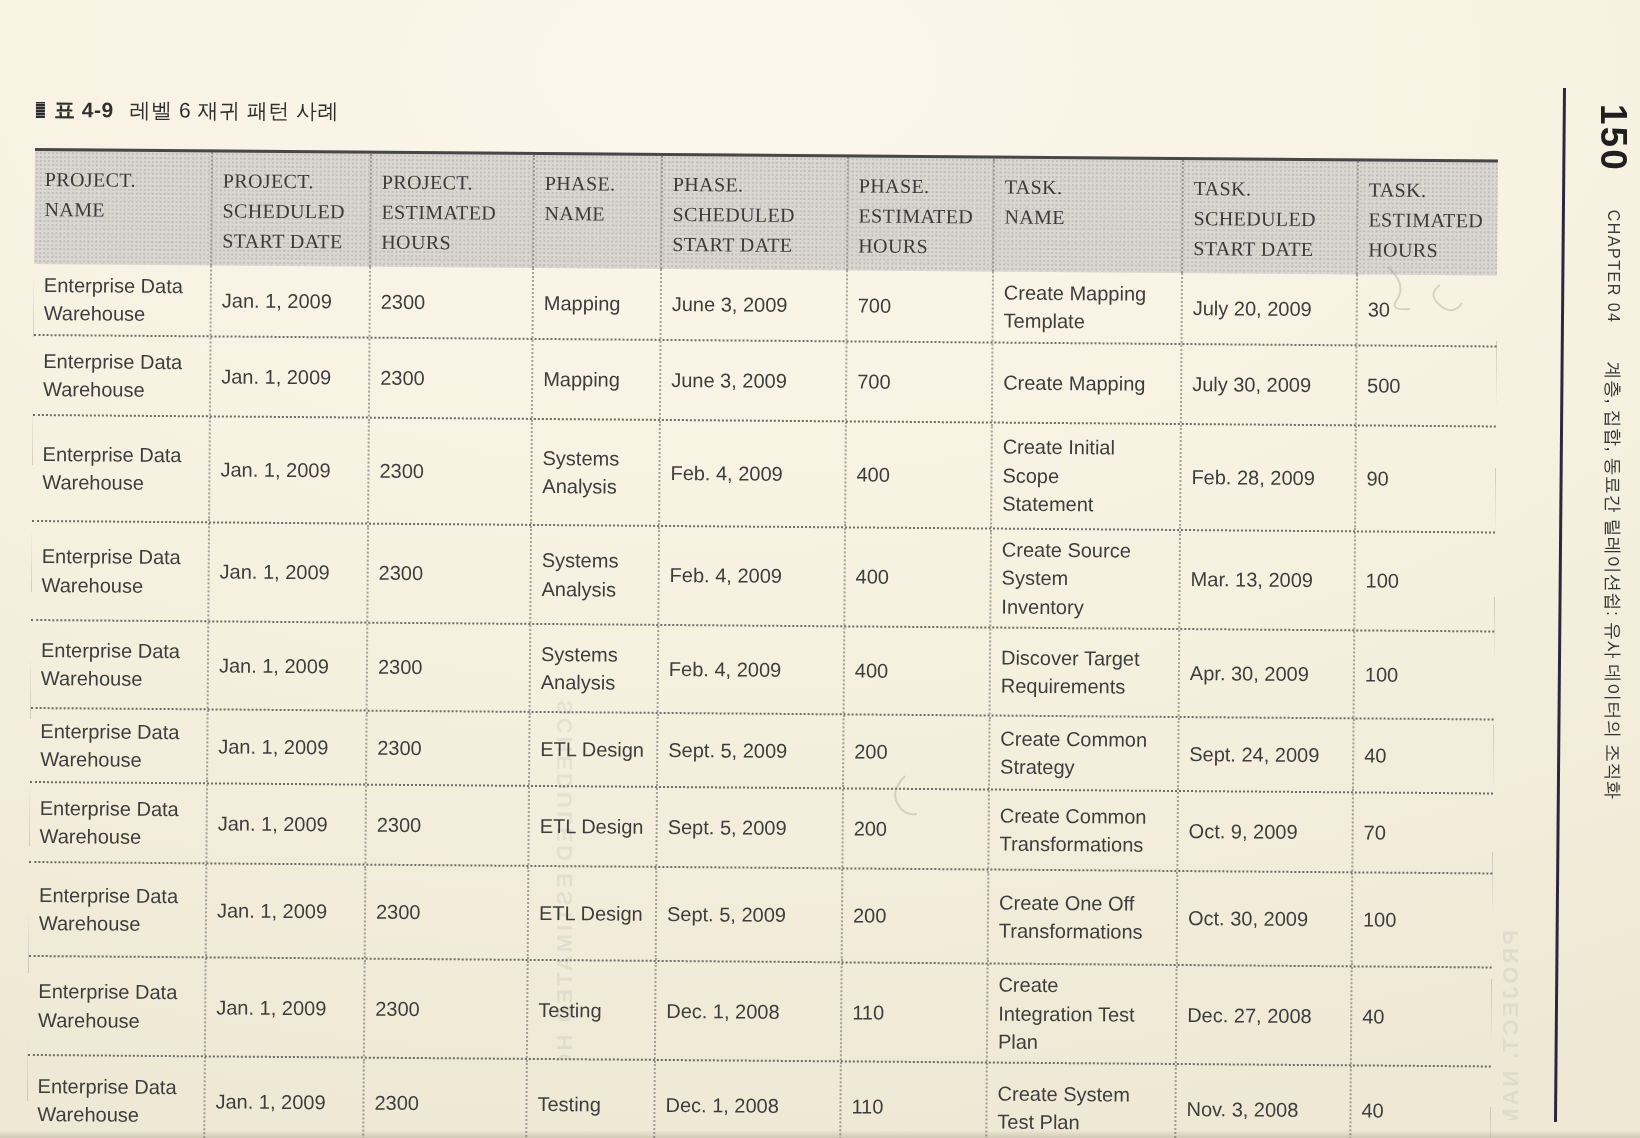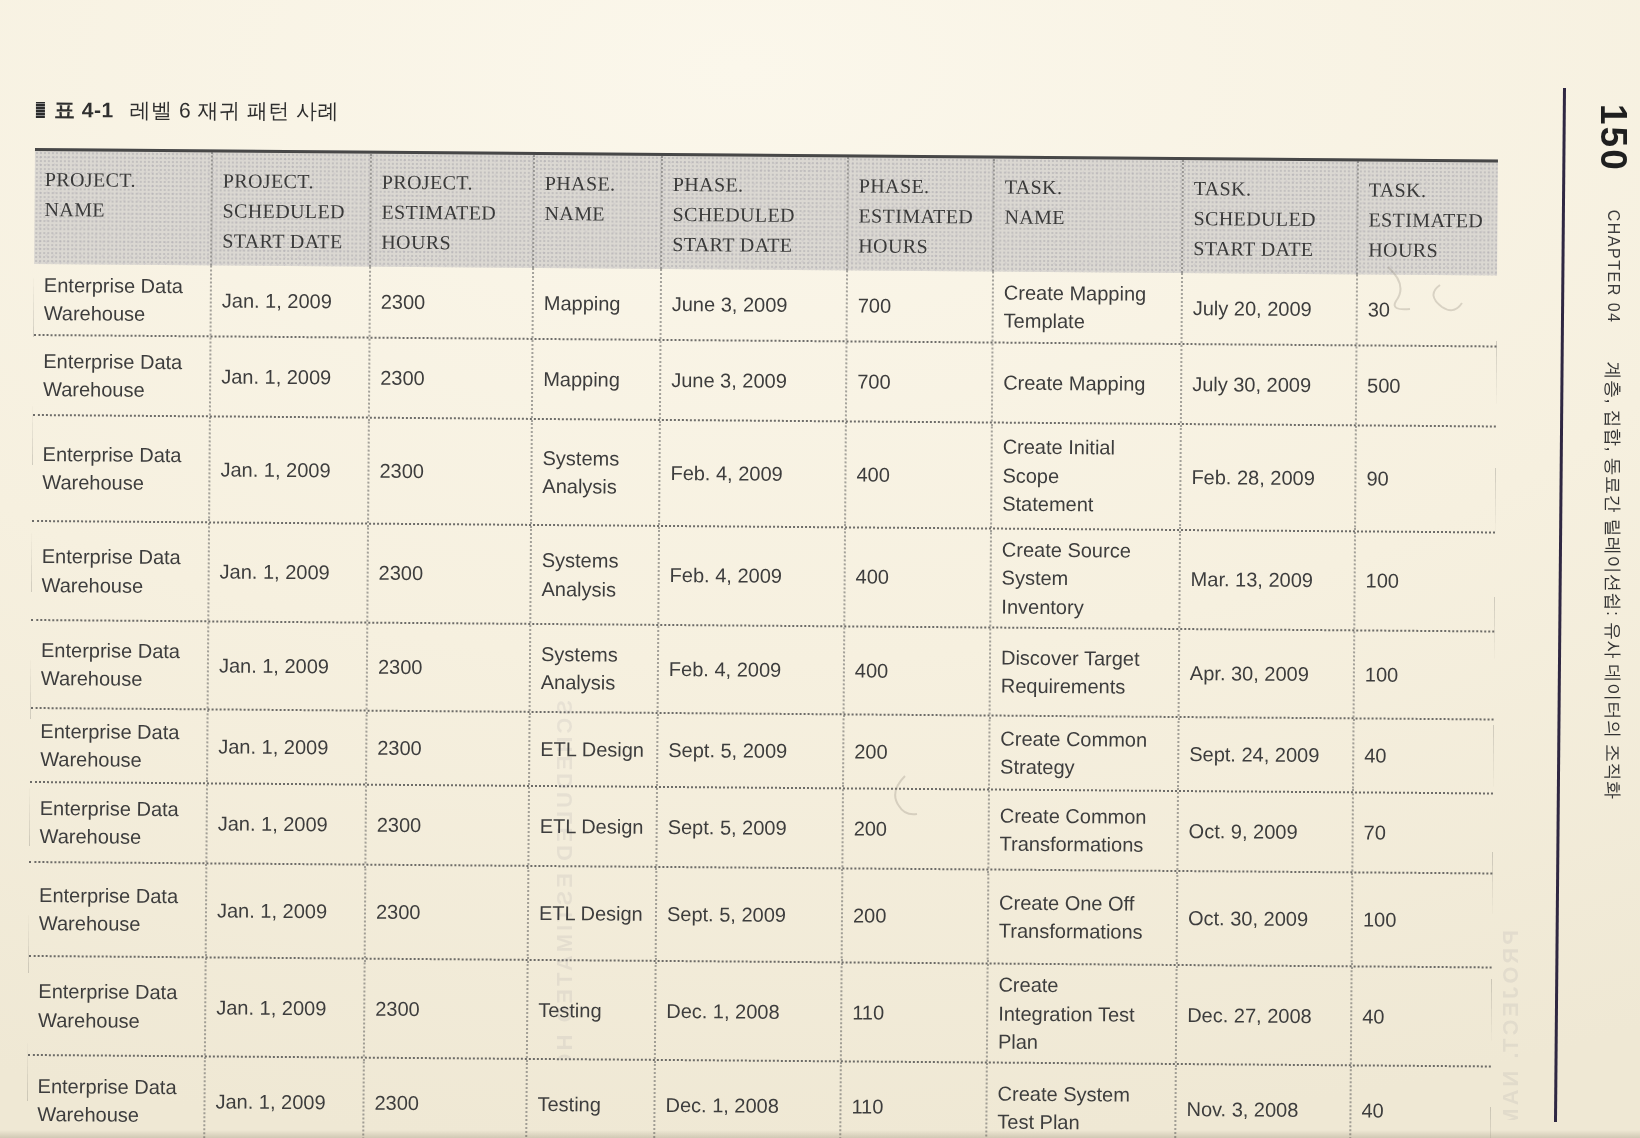--- a/index.html
+++ b/index.html
@@ -66,21 +66,21 @@
     pointer-events:none;white-space:nowrap;}
   .ghost1{left:1498px;top:930px;height:190px;overflow:hidden;}
   .ghost2{left:552px;top:700px;height:360px;overflow:hidden;}
   .pencil{position:absolute;opacity:.28;pointer-events:none;}
 </style>
 </head>
 <body>
 
 <div class="caption">
   <span class="marker"></span>
-  <span class="label">표 4-1</span>
+  <span class="label">표 4-9</span>
   <span class="title">레벨 6 재귀 패턴 사례</span>
 </div>
 
 <div class="scan-table">
   <div class="hr">
       <div class="th">
         <div class="hgroup">PROJECT.</div>
         <div class="hfield">NAME</div>
       </div>
       <div class="th">

